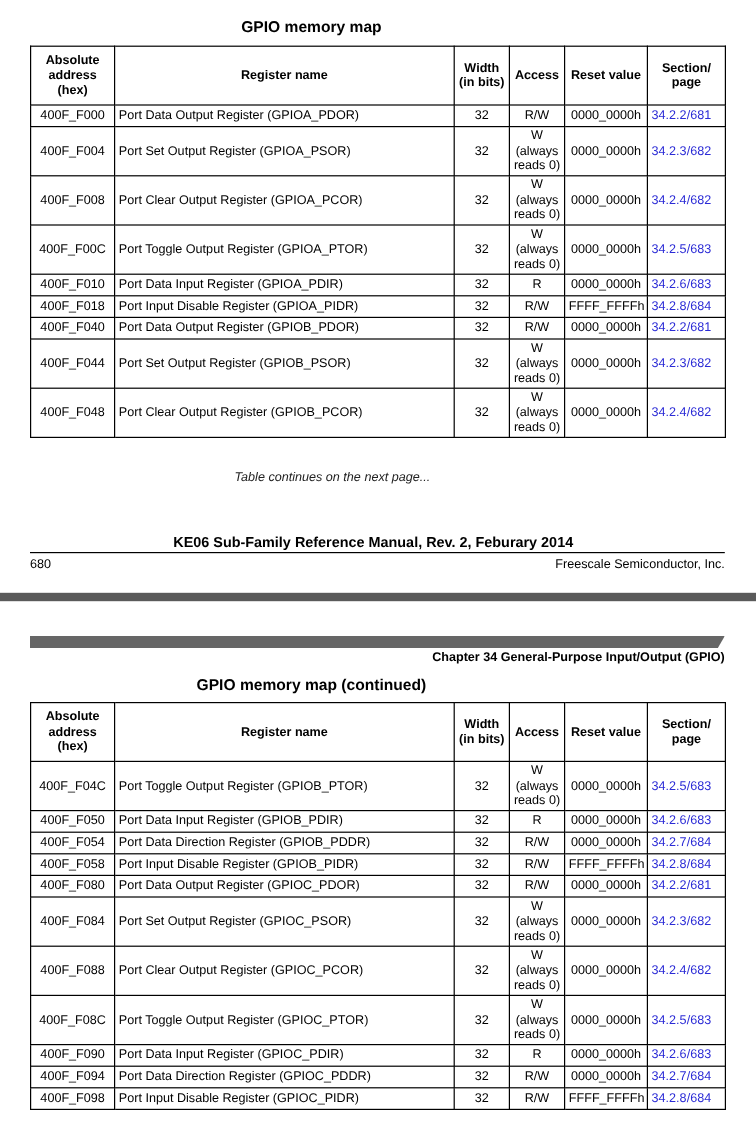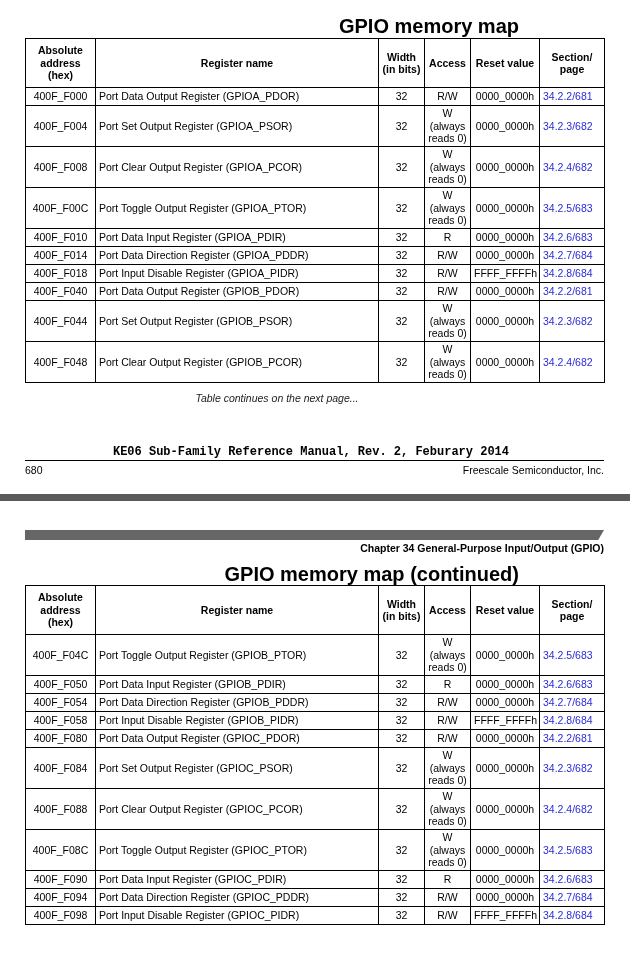--- a/index.html
+++ b/index.html
@@ -1,35 +1,35 @@
 <!DOCTYPE html>
 <html><head>
 <meta charset="utf-8">
 <style>
   html, body { margin: 0; padding: 0; background: #ffffff; }
   body { width: 630px; height: 956px; position: relative; overflow: hidden;
          font-family: "Liberation Sans", sans-serif; color: #000; }
-  .title { position: absolute; left: 0; width: 519px; text-align: right;
-           font-weight: bold; font-size: 20px; }
+  .title { position: absolute; left: 0; width: 519px; text-align: center;
+           font-weight: bold; font-size: 13px; }
   table.mm { position: absolute; left: 25px; width: 579px; border-collapse: collapse;
              font-size: 10.5px; table-layout: fixed; }
   table.mm th, table.mm td { border: 1px solid #000; padding: 0 3px; line-height: 12.5px; }
   table.mm th { font-weight: bold; text-align: center; height: 48px; }
   table.mm td { height: 17px; }
   table.mm td.addr { text-align: center; }
   table.mm td.name { text-align: left; }
   table.mm td.c { text-align: center; }
   table.mm td.acc { text-align: center; }
   table.mm td.sec { text-align: left; color: #2b2bd6; }
   table.mm tr.tall td { height: 40px; }
   .acc-line { display: block; }
   .note { position: absolute; left: 0; width: 554px; text-align: center;
           font-style: italic; font-size: 10.5px; color: #222; }
   .footer-title { position: absolute; left: 0; width: 622px; text-align: center;
-                  font-weight: bold; font-size: 12px; font-family: Liberation Mono, monospace; }
+                  font-weight: bold; font-size: 12px; }
   .footer-rule { position: absolute; left: 25px; width: 579px; height: 1px; background: #000; }
   .page-num { position: absolute; left: 25px; font-size: 10.5px; }
   .company { position: absolute; right: 26px; font-size: 10.5px; }
   .page-sep { position: absolute; left: 0; width: 630px; height: 7px; background: #5a5a5a; }
   .chapter-bar { position: absolute; left: 25px; width: 579px; height: 10px; background: #666;
                  clip-path: polygon(0 0, 100% 0, 99% 100%, 0 100%); }
   .chapter { position: absolute; right: 26px; font-weight: bold; font-size: 10.5px; }
 </style>
 </head>
 <body>
@@ -112,28 +112,20 @@
       </tr>
       <tr>
         <td class="addr">400F_F010</td>
         <td class="name">Port Data Input Register (GPIOA_PDIR)</td>
         <td class="c">32</td>
         <td class="acc">R</td>
         <td class="c">0000_0000h</td>
         <td class="sec">34.2.6/683</td>
       </tr>
       <tr>
-        <td class="addr">400F_F014</td>
-        <td class="name">Port Data Direction Register (GPIOA_PDDR)</td>
-        <td class="c">32</td>
-        <td class="acc">R/W</td>
-        <td class="c">0000_0000h</td>
-        <td class="sec">34.2.7/684</td>
-      </tr>
-      <tr>
         <td class="addr">400F_F018</td>
         <td class="name">Port Input Disable Register (GPIOA_PIDR)</td>
         <td class="c">32</td>
         <td class="acc">R/W</td>
         <td class="c">FFFF_FFFFh</td>
         <td class="sec">34.2.8/684</td>
       </tr>
       <tr>
         <td class="addr">400F_F040</td>
         <td class="name">Port Data Output Register (GPIOB_PDOR)</td>

